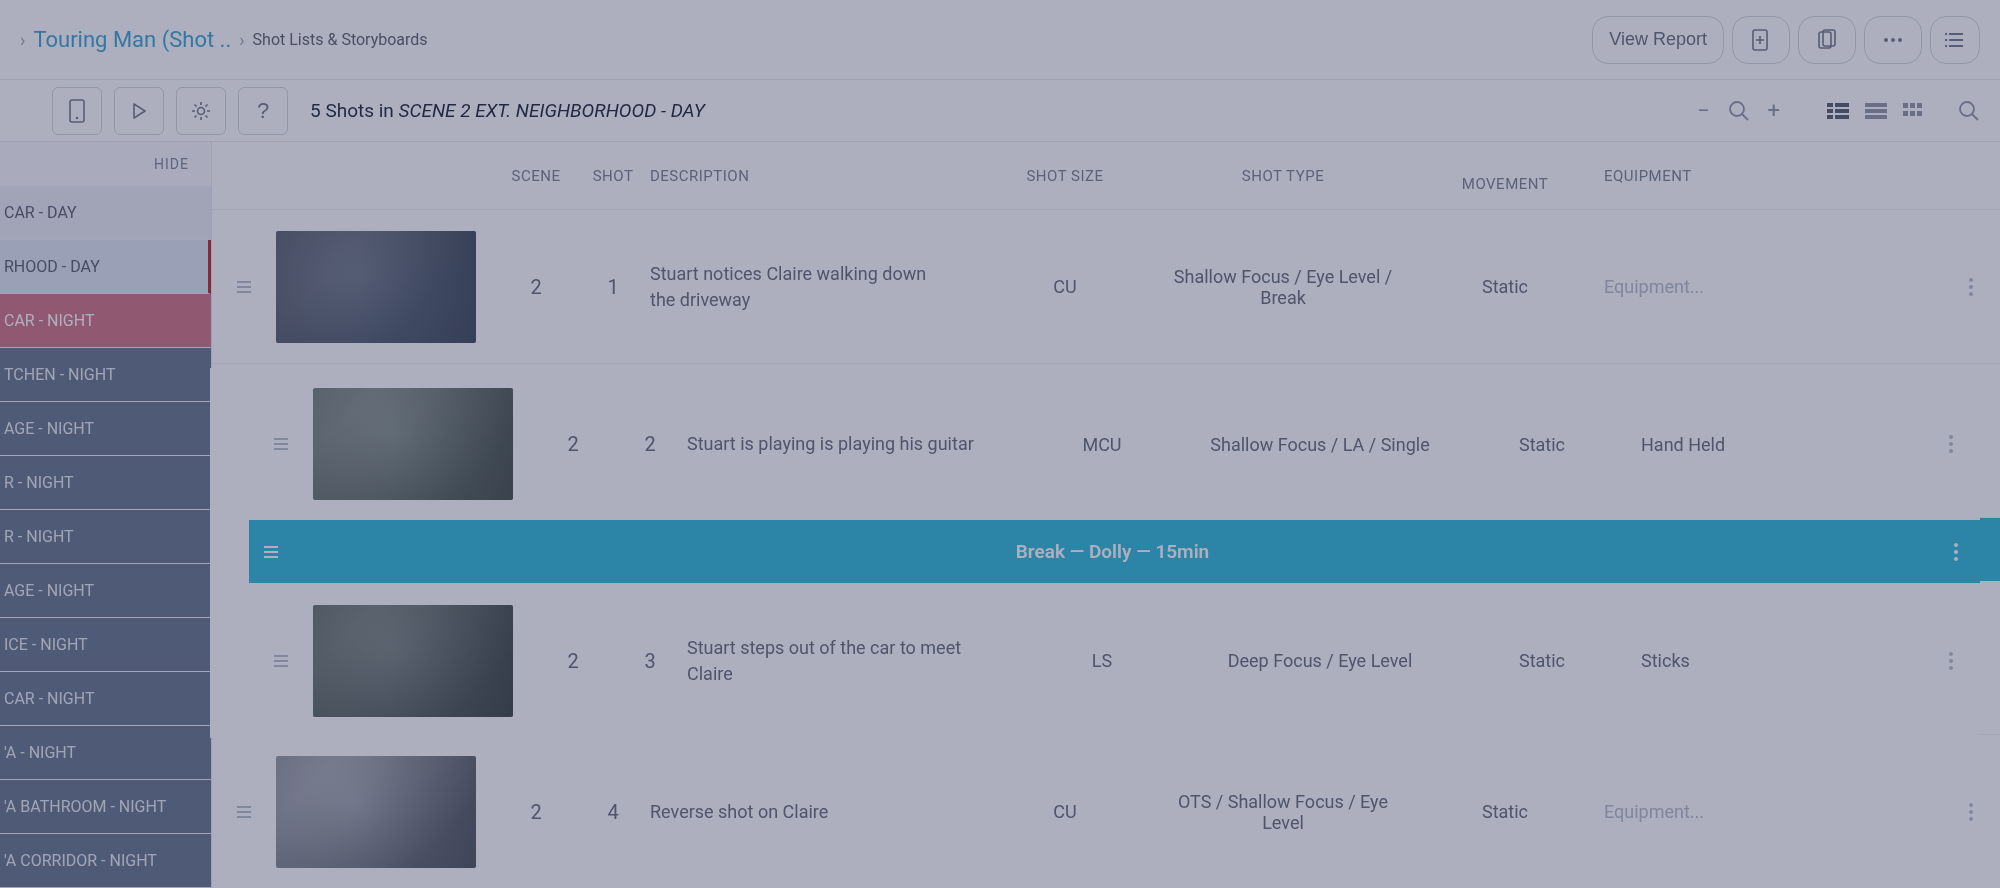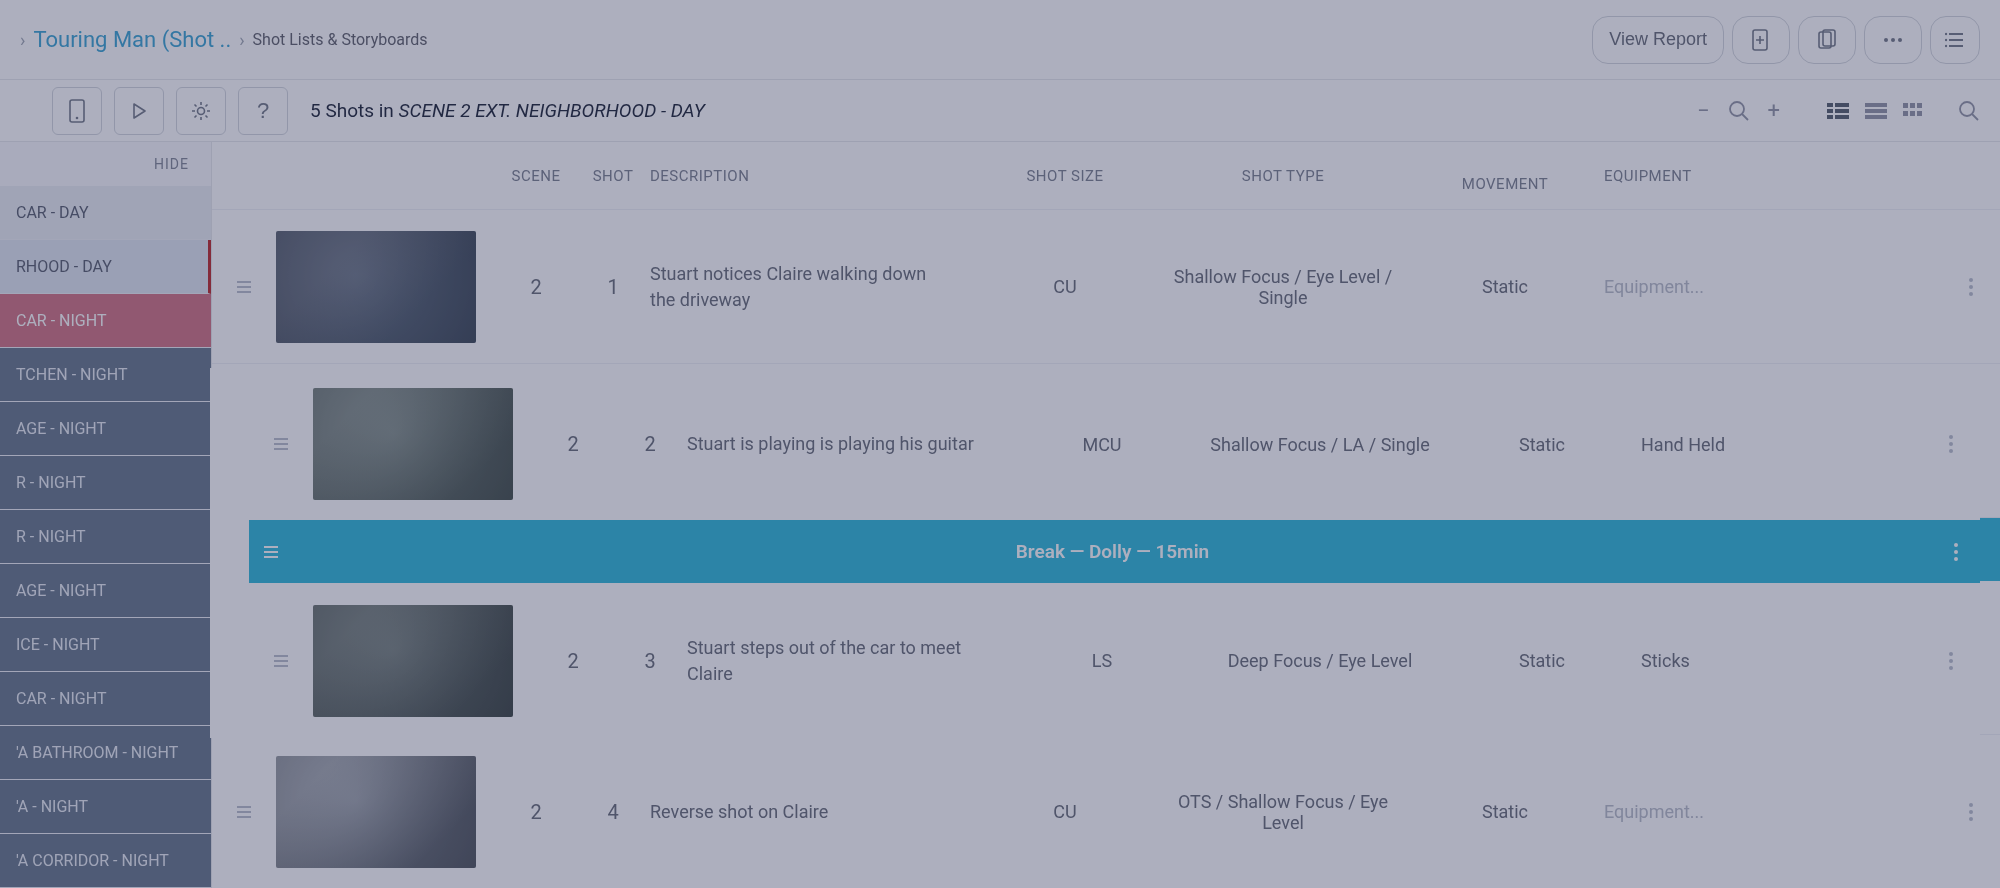--- a/index.html
+++ b/index.html
@@ -24,21 +24,21 @@
   .summary em { font-style: italic; }
   .toolbar .spacer { flex:1; }
   .zoom { display:flex; align-items:center; gap:18px; color:#8c90a0; font-size:22px; margin-right:34px; }
   .views { display:flex; align-items:center; gap:14px; color:#8c90a0; }
   .views span { cursor:pointer; }
   .views span.active { color:#4b5563; }
   .layout { display:flex; height: calc(888px - 80px - 62px); }
   .sidebar { width:212px; background:#f8f9fb; border-right:1px solid #e5e7eb; display:flex; flex-direction:column; }
   .hide-row { height:44px; display:flex; align-items:center; justify-content:flex-end; padding-right:22px; color:#7b8090; font-size:14px; letter-spacing:1px; }
   .scene-list { overflow:hidden; }
-  .scene-item { height:54px; display:flex; align-items:center; padding-left:16px; font-size:16px; color:#4f5566; cursor:pointer; border-bottom:1px solid #eef0f4; white-space:nowrap; }
+  .scene-item { height:54px; display:flex; align-items:center; padding-left:4px; font-size:16px; color:#4f5566; cursor:pointer; border-bottom:1px solid #eef0f4; white-space:nowrap; }
   .scene-item.s1 { background:#e9edf2; }
   .scene-item.s2 { background:#dfe6ef; border-right:3px solid #b91c1c; }
   .scene-item.s3 { background:#cf6a7a; color:#fff; }
   .scene-item.s4, .scene-item.s5, .scene-item.s6, .scene-item.s7, .scene-item.s8, .scene-item.s9, .scene-item.s10, .scene-item.s11, .scene-item.s12 { background:#5d6e84; color:#e8edf3; }
   .main { flex:1; display:flex; flex-direction:column; }
   .cols { display:flex; height:68px; align-items:center; padding-left:284px; color:#747a89; font-size:15px; letter-spacing:0.5px; border-bottom:1px solid #eef0f4; }
   .c-scene { width:80px; text-align:center; }
   .c-shot { width:74px; text-align:center; }
   .c-desc { width:320px; }
   .c-size { width:190px; text-align:center; }
@@ -186,22 +186,22 @@
       <div class="scene-item s1">CAR - DAY</div>
       <div class="scene-item s2">RHOOD - DAY</div>
       <div class="scene-item s3">CAR - NIGHT</div>
       <div class="scene-item s4">TCHEN - NIGHT</div>
       <div class="scene-item s5">AGE - NIGHT</div>
       <div class="scene-item s6">R - NIGHT</div>
       <div class="scene-item s7">R - NIGHT</div>
       <div class="scene-item s8">AGE - NIGHT</div>
       <div class="scene-item s9">ICE - NIGHT</div>
       <div class="scene-item s10">CAR - NIGHT</div>
+      <div class="scene-item s11">'A - NIGHT</div>
       <div class="scene-item s12">'A BATHROOM - NIGHT</div>
-      <div class="scene-item s11">'A - NIGHT</div>
       <div class="scene-item s12">'A CORRIDOR - NIGHT</div>
     </div>
   </div>
 
   <div class="main">
     <div class="cols">
       <div class="c-scene">SCENE</div>
       <div class="c-shot">SHOT</div>
       <div class="c-desc">DESCRIPTION</div>
       <div class="c-size">SHOT SIZE</div>
@@ -216,21 +216,21 @@
           <svg width="16" height="16" viewBox="0 0 16 16">
               <path d="M1 3h14M1 8h14M1 13h14" stroke="#b5bbc8" stroke-width="1.8"></path>
             </svg>
         </div>
         <div class="thumb t1"></div>
         <div class="gap"></div>
         <div class="rv-scene">2</div>
         <div class="rv-shot">1</div>
         <div class="rv-desc">Stuart notices Claire walking down the driveway</div>
         <div class="rv-size">CU</div>
-        <div class="rv-type">Shallow Focus / Eye Level / Single</div>
+        <div class="rv-type">Shallow Focus / Eye Level / Break</div>
         <div class="rv-move">Static</div>
         <div class="rv-equip placeholder">Equipment...</div>
         <div class="rv-more">
           <svg width="6" height="20" viewBox="0 0 6 20">
               <circle cx="3" cy="3" r="2" fill="#b5bbc8"></circle>
               <circle cx="3" cy="10" r="2" fill="#b5bbc8"></circle>
               <circle cx="3" cy="17" r="2" fill="#b5bbc8"></circle>
             </svg>
         </div>
       </div>

